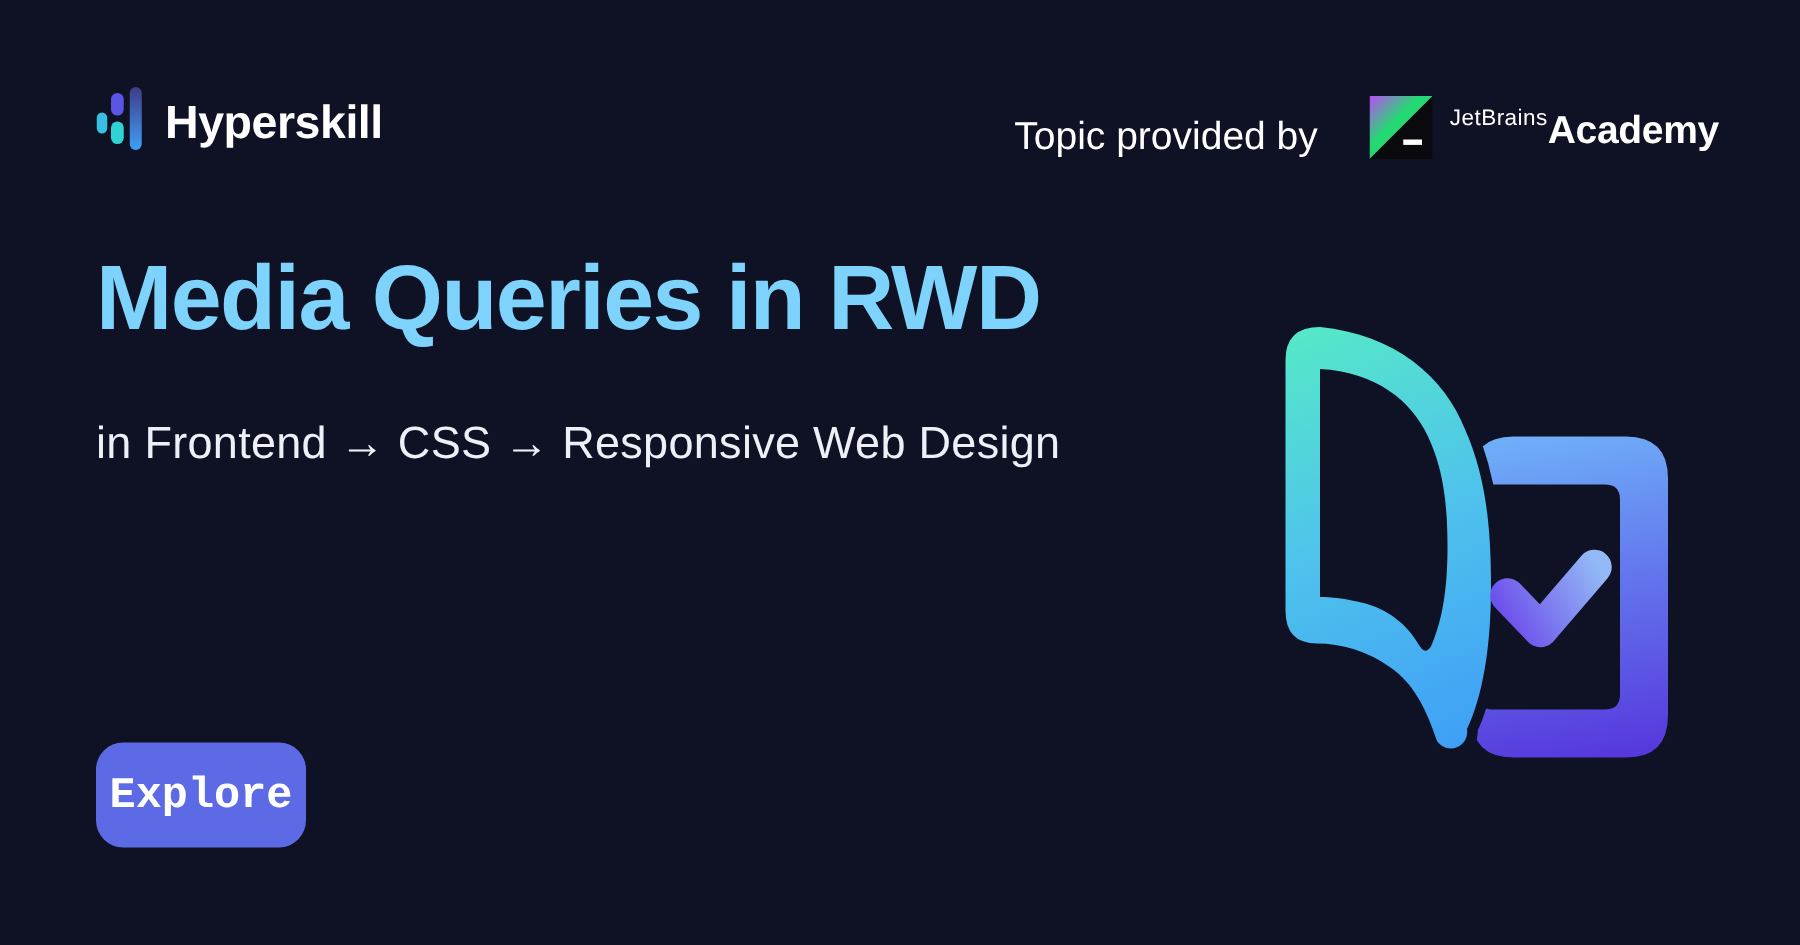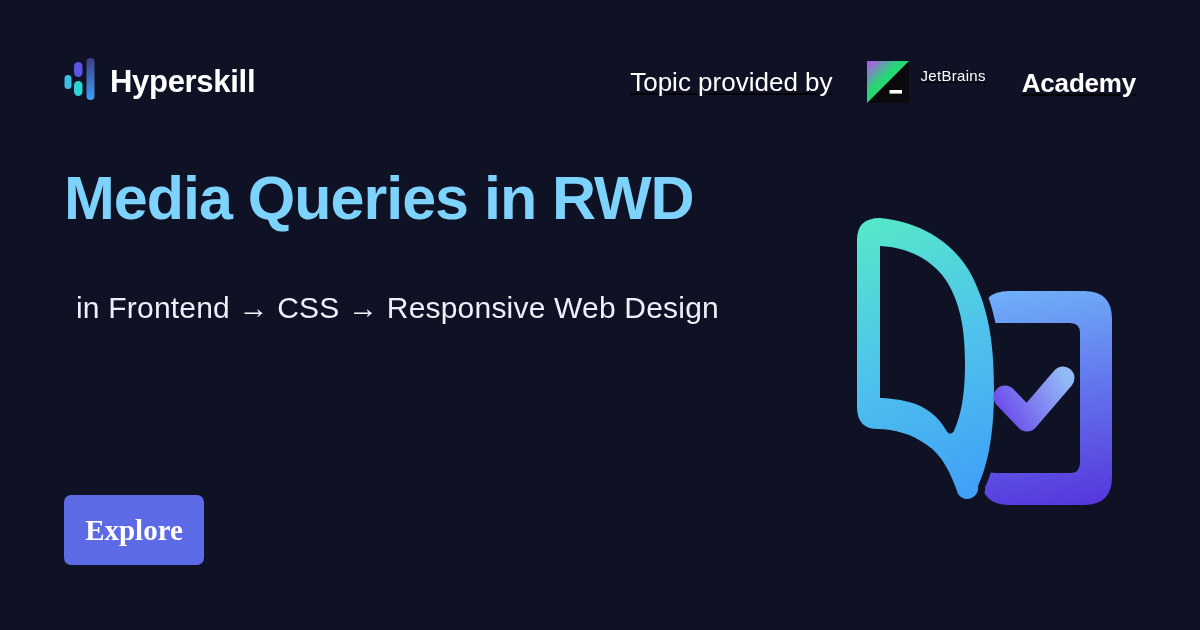--- a/index.html
+++ b/index.html
@@ -4,32 +4,32 @@
 <style>
   html,body{margin:0;padding:0;}
   body{background:#0F1124;font-family:"Liberation Sans","DejaVu Sans",sans-serif;}
   .card{position:relative;width:1200px;height:630px;background:#0F1124;overflow:hidden;}
 
   
   .brand{position:absolute;left:64px;top:58px;height:48px;display:flex;align-items:center;gap:14px;cursor:pointer;}
   .brand-icon{display:block;}
   .brand-name{color:#FFFFFF;font-size:31px;font-weight:600;letter-spacing:-0.3px;}
 
-  .partner{position:absolute;right:64px;top:58px;height:48px;display:flex;align-items:center;text-decoration:underline;}
+  .partner{position:absolute;right:54px;top:58px;height:48px;display:flex;align-items:flex-end;}
   .provided-label{color:#FFFFFF;font-size:26px;font-weight:400;margin-right:34px;white-space:nowrap;}
   .jb{display:flex;align-items:center;}
   .jb-names{display:flex;flex-direction:row;justify-content:center;margin-left:12px;}
   .jb-line1{color:#FFFFFF;font-size:15px;font-weight:400;line-height:1.0;letter-spacing:0.3px;}
-  .jb-line2{color:#FFFFFF;font-size:26px;font-weight:800;line-height:1.0;letter-spacing:-0.2px;margin-top:2px;margin-left:36px;}
+  .jb-line2{color:#FFFFFF;font-size:26px;font-weight:800;line-height:1.0;letter-spacing:-0.2px;margin-top:2px;}
 
   
   .title{position:absolute;left:64px;top:166px;margin:0;color:#7dd3fc;font-size:61px;font-weight:700;letter-spacing:-1px;line-height:1.05;white-space:nowrap;}
-  .breadcrumb{position:absolute;left:64px;top:279px;margin:12px;color:#EDF0F6;font-size:30px;font-weight:400;letter-spacing:0.2px;white-space:nowrap;}
+  .breadcrumb{position:absolute;left:64px;top:279px;margin:0;color:#EDF0F6;font-size:30px;font-weight:400;letter-spacing:0.2px;white-space:nowrap;}
 
-  .explore-btn{position:absolute;left:64px;top:495px;width:140px;height:70px;background:#5C6AE5;border:none;border-radius:7px;display:flex;align-items:center;justify-content:center;color:#FFFFFF;font-size:29px;font-weight:700;font-family:Liberation Serif, serif;cursor:pointer;}
+  .explore-btn{position:absolute;left:64px;top:495px;width:140px;height:70px;background:#5C6AE5;border:none;border-radius:18px;display:flex;align-items:center;justify-content:center;color:#FFFFFF;font-size:29px;font-weight:700;font-family:Liberation Mono, monospace;cursor:pointer;}
 
   .illustration{position:absolute;left:845px;top:203px;}
 </style>
 </head>
 <body>
 
 <div class="card">
 
   <div class="brand">
     <svg class="brand-icon" width="32" height="48" viewBox="0 0 32 48">

